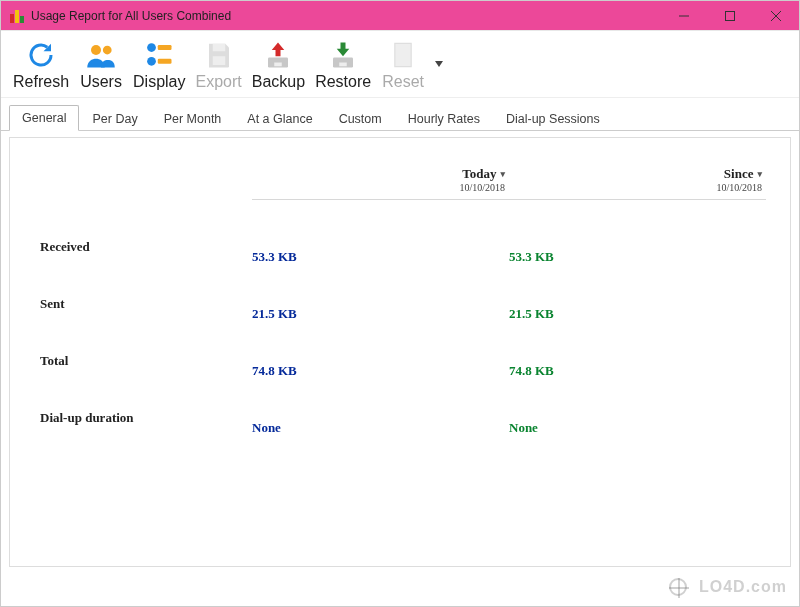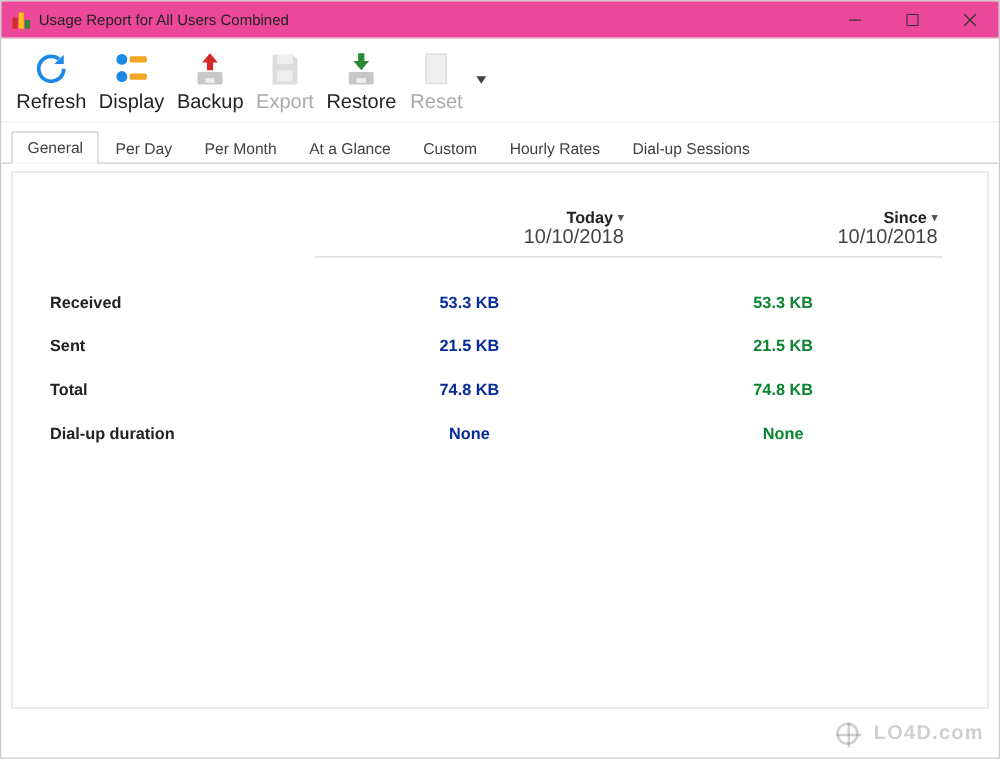--- a/index.html
+++ b/index.html
@@ -104,42 +104,43 @@
   .tab.active {
     border-color: #bdbdbd;
     background: #fff;
     border-bottom: 1px solid #fff;
     border-radius: 2px 2px 0 0;
   }
   
   .content {
     border: 1px solid #ddd;
     margin: 6px 8px 8px 8px;
-    padding: 28px 36px 10px 22px;
+    padding: 28px 24px 10px 22px;
     height: 430px;
     background: #fff;
+    font-family: Liberation Serif, serif;
   }
   .report {
     width: 100%;
   }
   .col-headers {
     display: grid;
     grid-template-columns: 220px 1fr 1fr;
     align-items: end;
   }
   .col-head {
     text-align: right;
     padding-right: 4px;
   }
   .col-head .h1 {
     font-weight: 700;
     font-size: 13px;
   }
   .col-head .dd {
-    font-size: 16px;
+    font-size: 10px;
     color: #444;
   }
   .col-head .tri {
     display: inline-block;
     margin-left: 4px;
     font-size: 9px;
     color: #555;
     transform: translateY(-1px);
   }
   .hrule {
@@ -154,23 +155,24 @@
     display: grid;
     grid-template-columns: 220px 1fr 1fr;
     align-items: center;
     padding: 10px 0;
   }
   .row .label {
     font-weight: 700;
     padding-left: 8px;
   }
   .row .val {
-    text-align: center;
+    text-align: left;
     font-weight: 700;
     padding-right: 4px;
+    margin-top: 21px;
   }
   .v-today  { color: #052a9a; }
   .v-since  { color: #0a8430; }
   
   .watermark {
     position: absolute;
     right: 12px;
     bottom: 10px;
     font-size: 16px;
     letter-spacing: 1px;
@@ -229,47 +231,58 @@
       <svg width="30" height="30" viewBox="0 0 24 24">
           <path fill="none" stroke="#1e88e5" stroke-width="2.4" d="M20 12a8 8 0 1 1-3-6.2"></path>
           <path fill="#1e88e5" d="M20 3v6h-6z"></path>
         </svg>
     </span>
     <span class="lbl">Refresh</span>
   </div>
   <div class="tool">
     <span class="ico">
       <svg width="30" height="30" viewBox="0 0 24 24">
+        <circle cx="8" cy="8" r="4" fill="#f5a623"></circle>
+          <path d="M1 22c0-5 4-7 7-7s7 2 7 7" fill="#1e88e5"></path>
+        <circle cx="17" cy="8" r="3.5" fill="#f5a623"></circle>
+          <path d="M12 22c0-5 3-6 5.5-6S23 17 23 22" fill="#1e88e5"></path>
+      </svg>
+    </span>
+    <span class="lbl">Users</span>
+  </div>
+  <div class="tool">
+    <span class="ico">
+      <svg width="30" height="30" viewBox="0 0 24 24">
         <circle cx="6" cy="6" r="3.5" fill="#1e88e5"></circle>
           <rect x="11" y="4" width="11" height="4" fill="#f5a623" rx="1"></rect>
         <circle cx="6" cy="17" r="3.5" fill="#1e88e5"></circle>
           <rect x="11" y="15" width="11" height="4" fill="#f5a623" rx="1"></rect>
       </svg>
     </span>
     <span class="lbl">Display</span>
   </div>
+  <div class="tool disabled">
+    <span class="ico">
+      <svg width="30" height="30" viewBox="0 0 24 24">
+        <path d="M4 3h13l3 3v15a1 1 0 0 1-1 1H4V3z" fill="#ddd"></path>
+          <rect x="7" y="3" width="10" height="6" fill="#eee"></rect>
+          <rect x="7" y="13" width="10" height="7" fill="#eee"></rect>
+      </svg>
+    </span>
+    <span class="lbl">Export</span>
+  </div>
   <div class="tool">
     <span class="ico">
       <svg width="30" height="30" viewBox="0 0 24 24">
         <rect x="4" y="14" width="16" height="8" rx="1" fill="#c7c7c7"></rect>
           <rect x="9" y="18" width="6" height="3" fill="#eee"></rect>
         <path fill="#d42a2a" d="M12 2l5 6h-3v5h-4V8H7z"></path>
       </svg>
     </span>
     <span class="lbl">Backup</span>
-  </div>
-  <div class="tool disabled">
-    <span class="ico">
-      <svg width="30" height="30" viewBox="0 0 24 24">
-        <path d="M4 3h13l3 3v15a1 1 0 0 1-1 1H4V3z" fill="#ddd"></path>
-          <rect x="7" y="3" width="10" height="6" fill="#eee"></rect>
-          <rect x="7" y="13" width="10" height="7" fill="#eee"></rect>
-      </svg>
-    </span>
-    <span class="lbl">Export</span>
   </div>
   <div class="tool">
     <span class="ico">
       <svg width="30" height="30" viewBox="0 0 24 24">
         <rect x="4" y="14" width="16" height="8" rx="1" fill="#c7c7c7"></rect>
           <rect x="9" y="18" width="6" height="3" fill="#eee"></rect>
         <path fill="#2a8a36" d="M12 13l5-6h-3V2h-4v5H7z"></path>
       </svg>
     </span>
     <span class="lbl">Restore</span>

